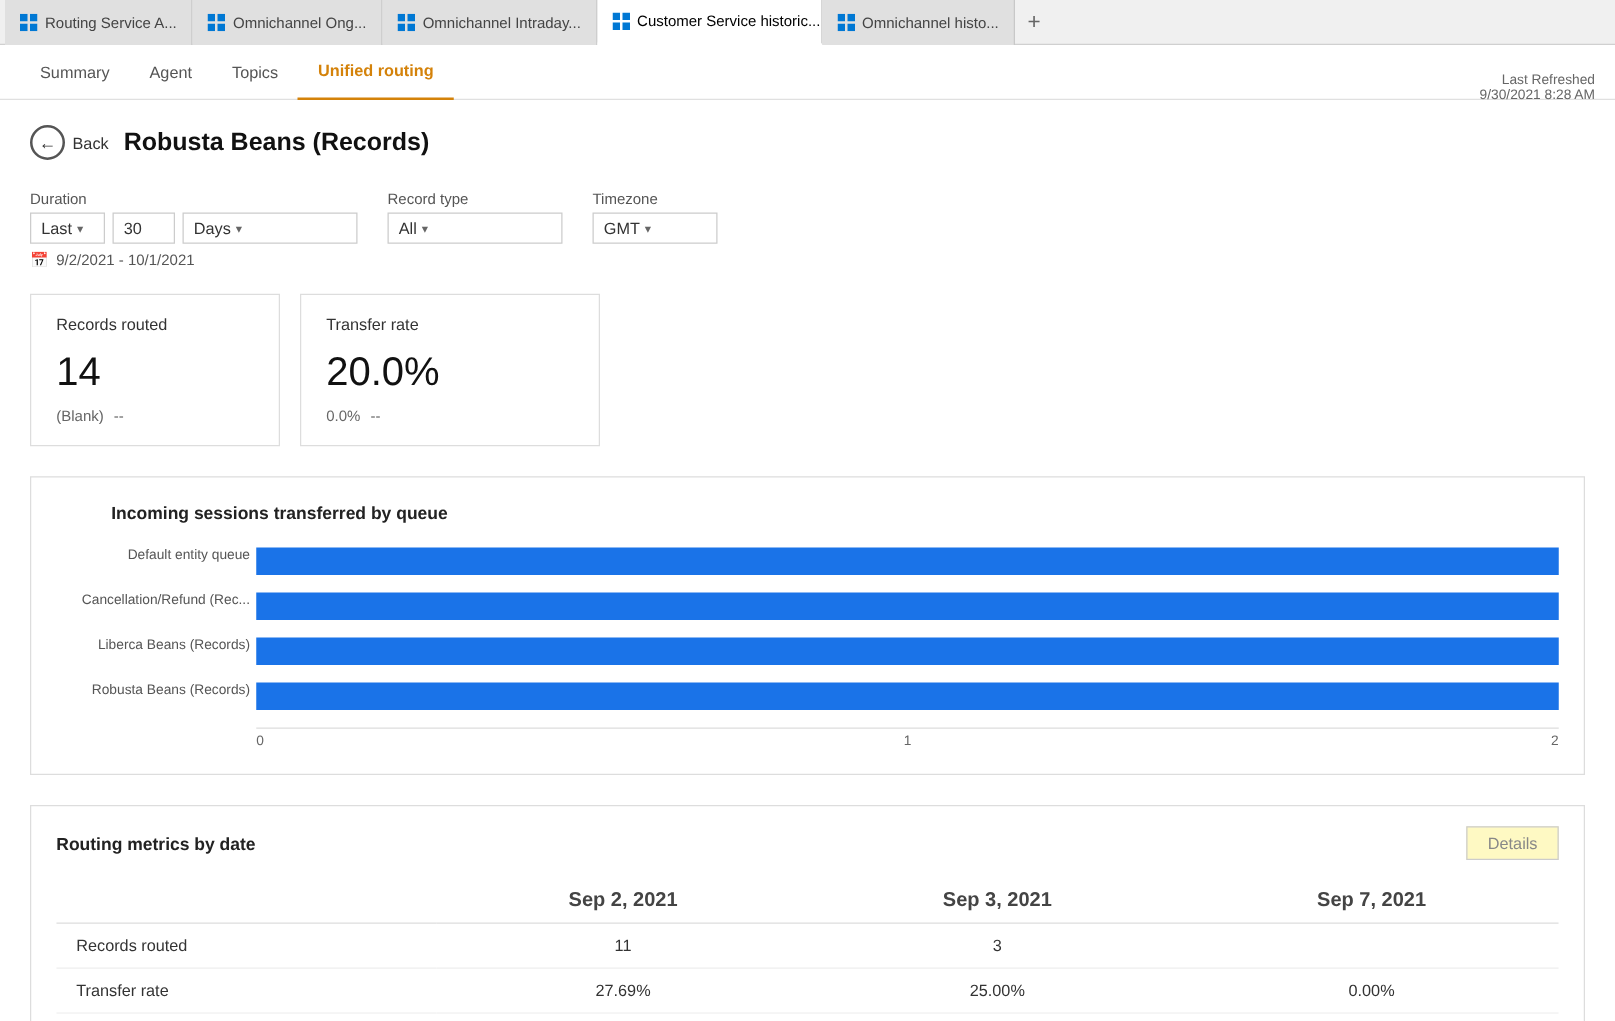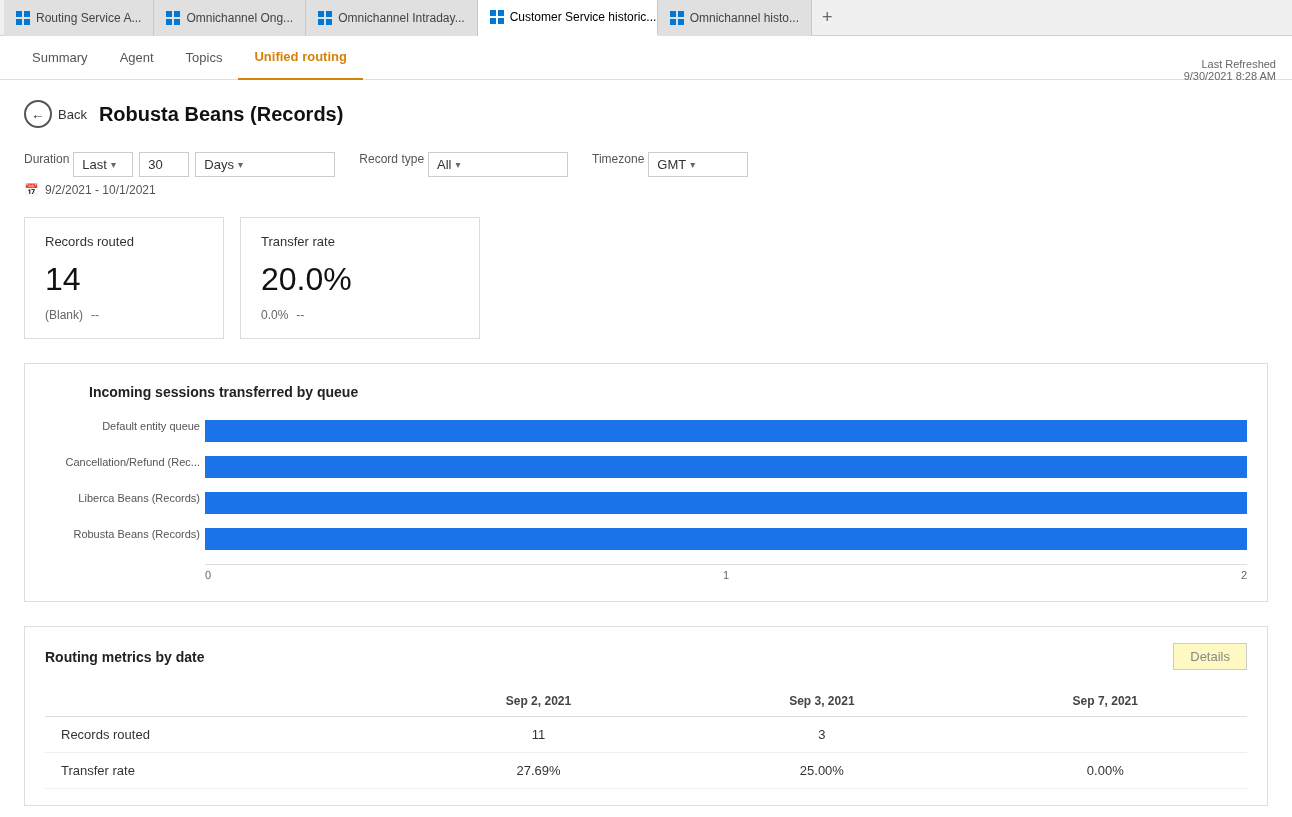--- a/index.html
+++ b/index.html
@@ -128,21 +128,21 @@
 
     
     .filters-row {
       display: flex;
       gap: 24px;
       align-items: flex-end;
       margin-bottom: 6px;
     }
     .filter-group {
       display: flex;
-      flex-direction: row;
+      flex-direction: column;
       gap: 4px;
     }
     .filter-label {
       font-size: 12px;
       color: #555;
     }
     .filter-controls {
       display: flex;
       gap: 6px;
       align-items: center;
@@ -283,21 +283,21 @@
       cursor: default;
     }
     .table-wrapper {
       overflow-x: auto;
     }
     table {
       border-collapse: collapse;
       width: 100%;
     }
     th {
-      font-size: 12px;
+      font-size: 16px;
       font-weight: 600;
       color: #444;
       padding: 8px 16px;
       text-align: center;
       border-bottom: 1px solid #ddd;
     }
     th:first-child {
       text-align: left;
     }
     td {

